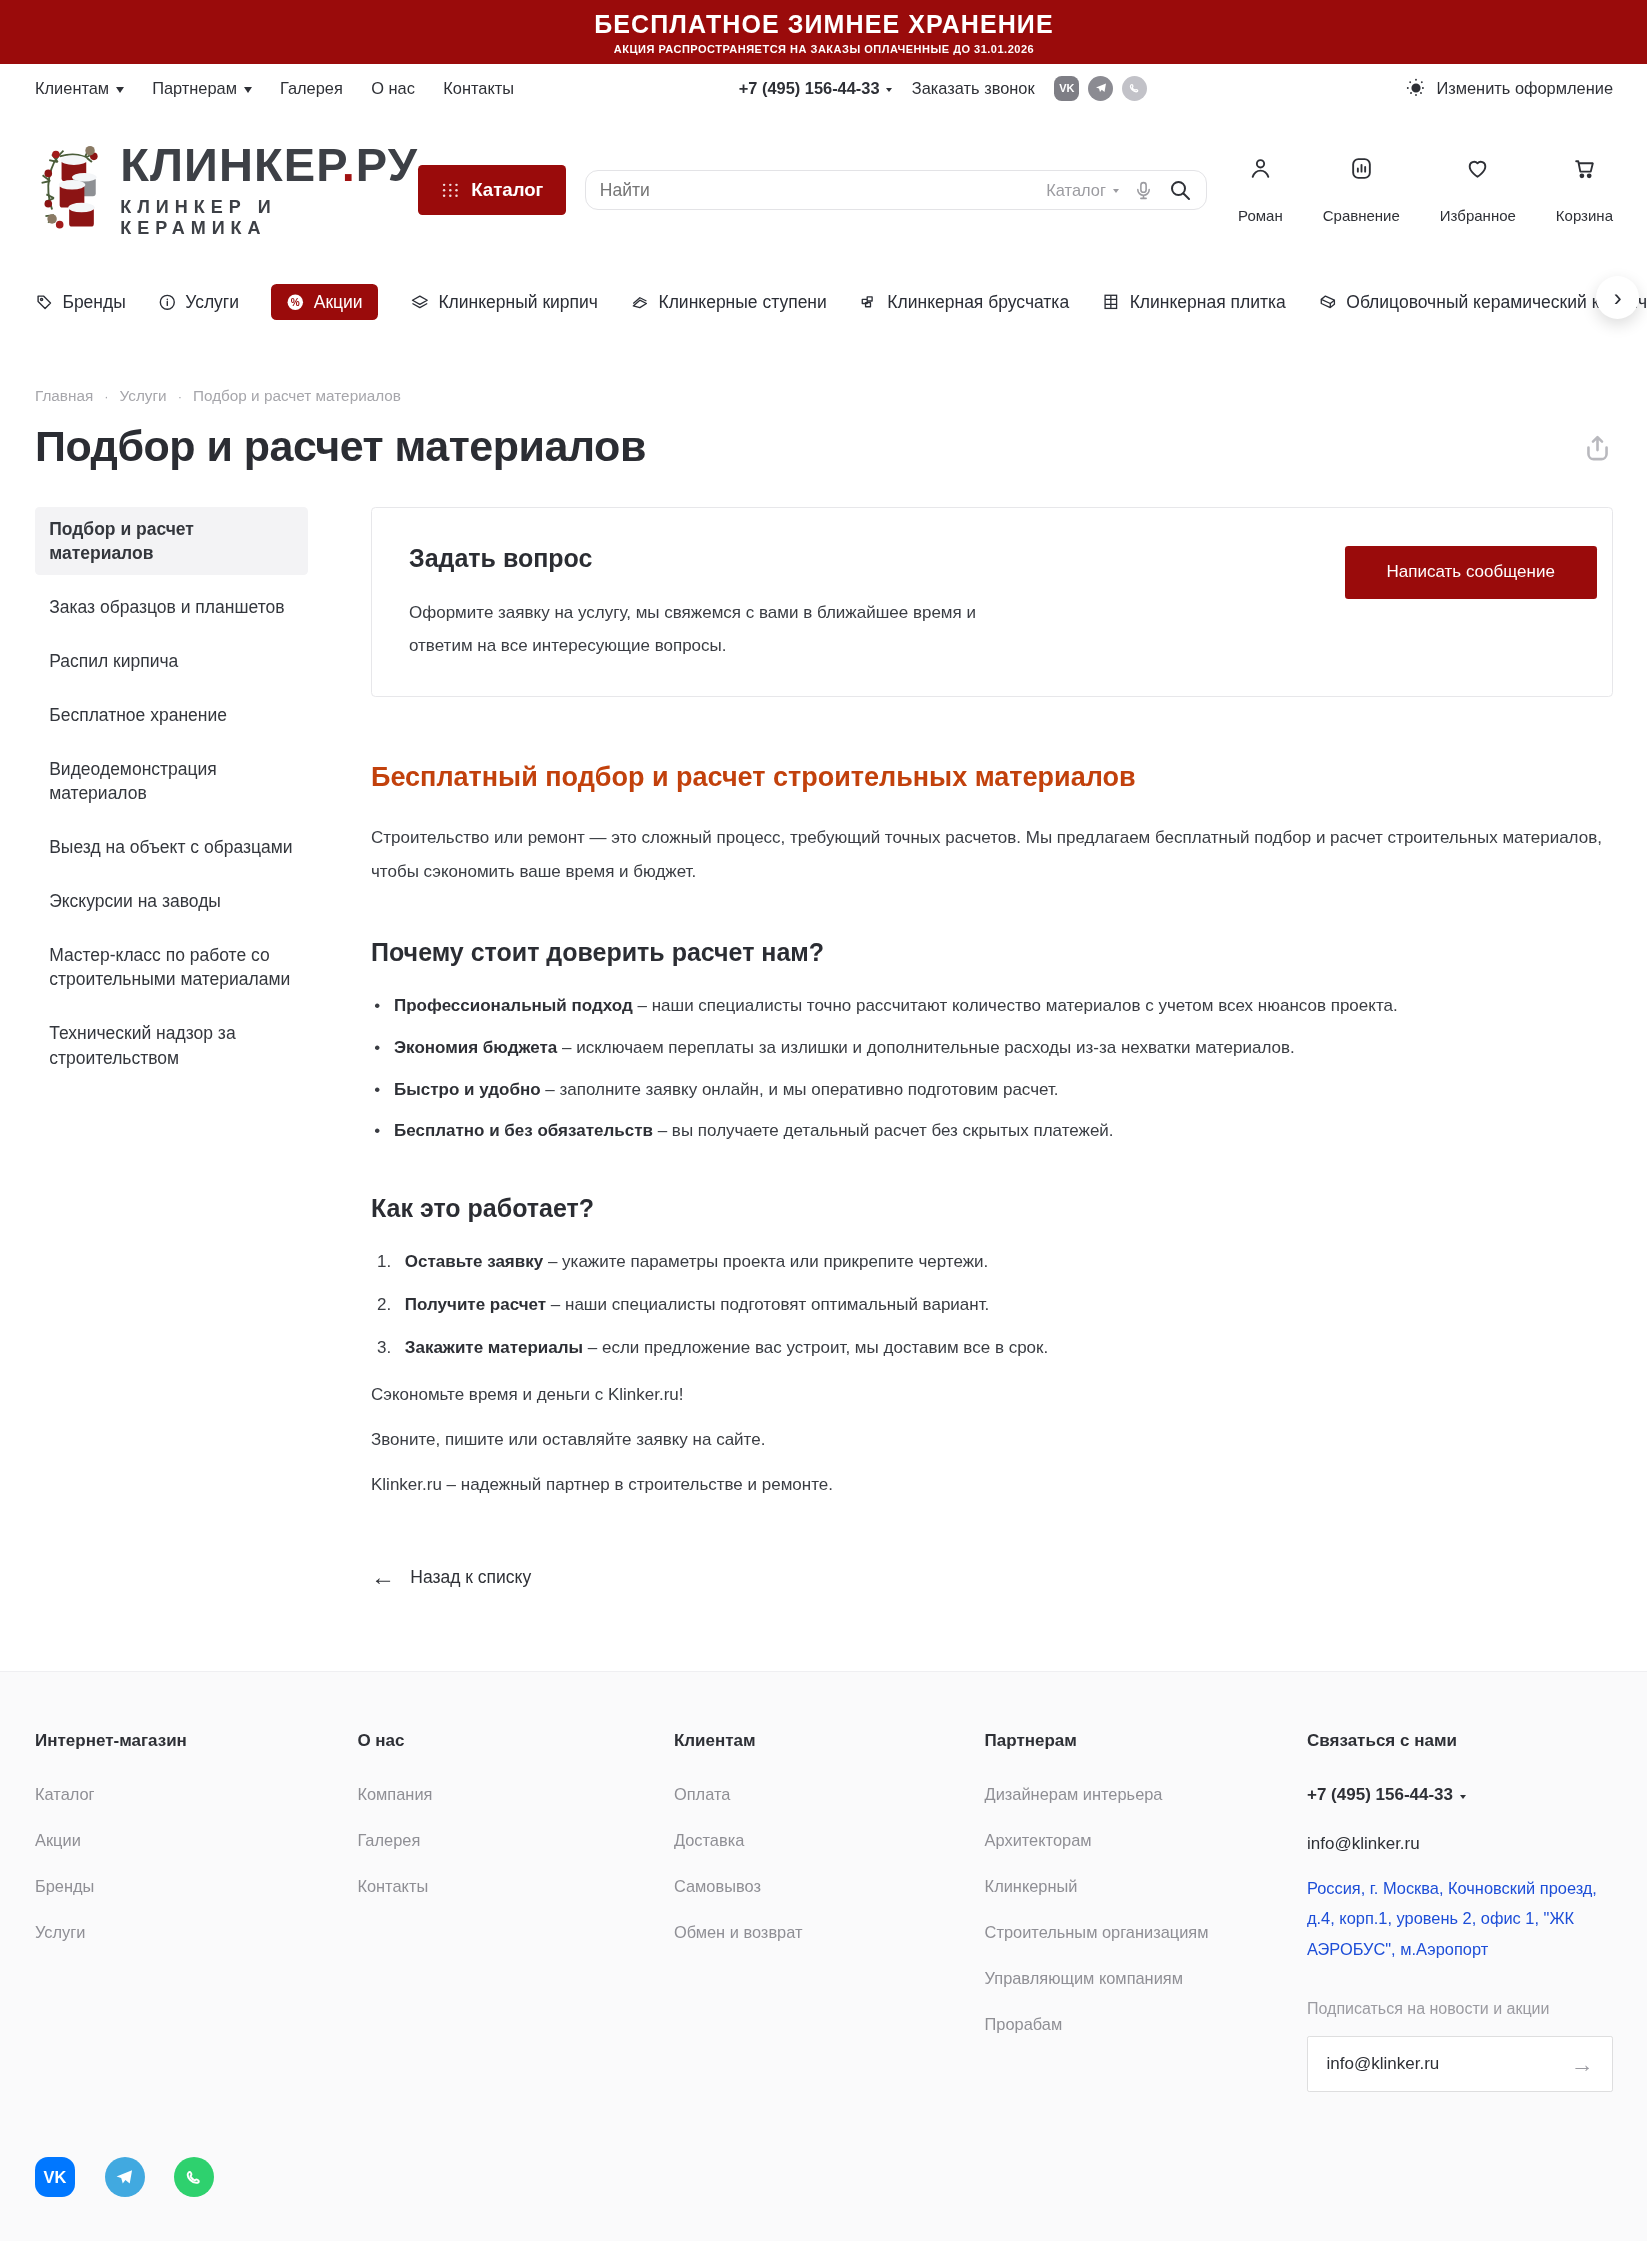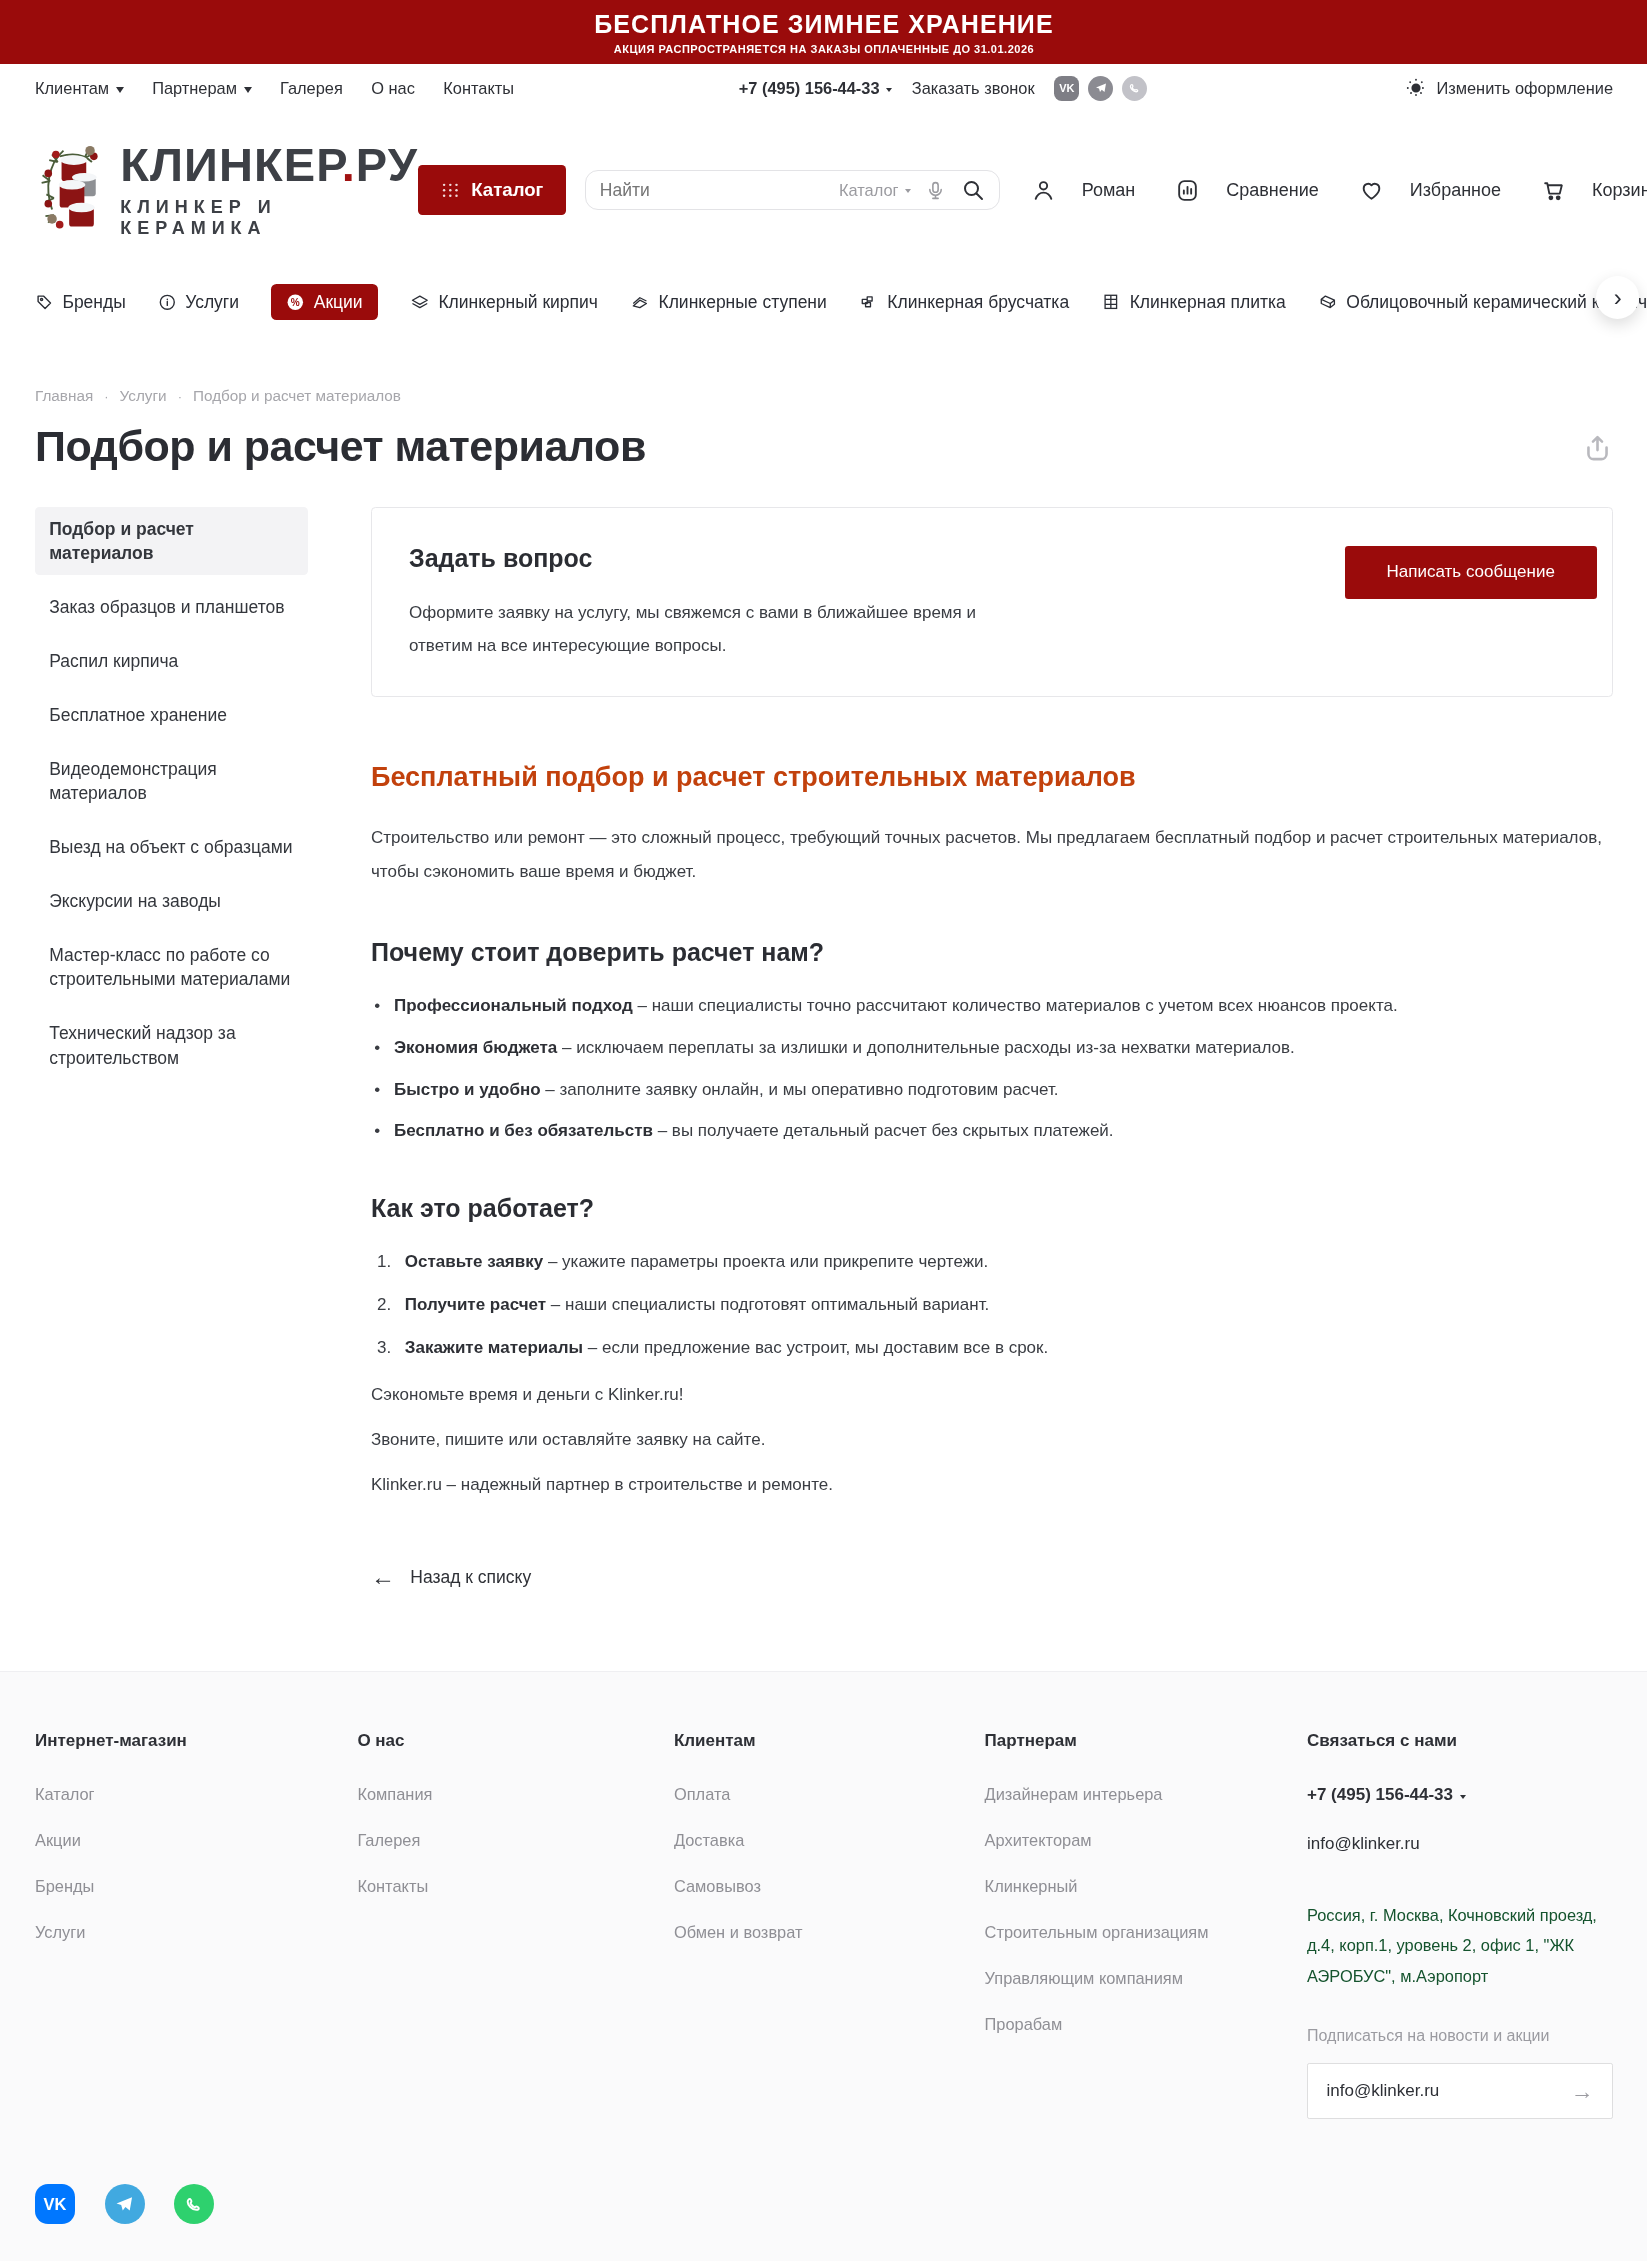--- a/index.html
+++ b/index.html
@@ -36,21 +36,21 @@
   .logo-text { display:flex; flex-direction:column; }
   .logo-title { font-size:47px; font-weight:700; color:#3d4046; letter-spacing:1.1px; line-height:1; }
   .logo-dot { color:#a11212; }
   .logo-sub { font-size:18px; font-weight:700; color:#3d4046; letter-spacing:6px; margin-top:8.8px; }
   .catalog-btn { width:148px; height:50px; flex-shrink:0; background:#9a0b0b; color:#fff; border:none; border-radius:4.4px; display:flex; align-items:center; justify-content:center; gap:12px; font-size:18.6px; font-weight:600; cursor:pointer; }
   .search { flex:1; height:40px; margin-left:18.6px; border:1.1px solid #e3e3e6; border-radius:13px; display:flex; align-items:center; padding:0 14.2px; gap:14.2px; background:#fff; }
   .search-ph { flex:1; font-size:17.5px; color:#a9a9ae; border:none; outline:none; background:transparent; font-family:inherit; }
   .search-cat { display:flex; align-items:center; gap:6.6px; font-size:16.4px; color:#9b9ba0; cursor:pointer; }
   .caret-sm { width:0; height:0; border-left:3.8px solid transparent; border-right:3.8px solid transparent; border-top:4.9px solid #9b9ba0; margin-top:2.2px; }
   .header-actions { display:flex; gap:40px; margin-left:31px; }
-  .h-action { display:flex; flex-direction:row; align-items:center; gap:26px; font-size:18px; color:#2e3036; cursor:pointer; }
+  .h-action { display:flex; flex-direction:column; align-items:center; gap:26px; font-size:15px; color:#2e3036; cursor:pointer; }
 
   
   .catnav { display:flex; align-items:center; gap:32px; padding:5.5px 35px 14.2px; font-size:17.5px; color:#2b2e36; position:relative; }
   .cn-item { display:flex; align-items:center; gap:8.8px; cursor:pointer; white-space:nowrap; }
   .cn-item.sale { background:#9a0b0b; color:#fff; padding:7.7px 15.3px; border-radius:5.5px; }
   .cn-chevron { position:absolute; right:8.8px; top:-2.2px; width:43px; height:43px; border-radius:50%; background:#fff; box-shadow:0 5.5px 16.4px rgba(0,0,0,.14); display:flex; align-items:center; justify-content:center; font-size:24px; color:#2b2e36; cursor:pointer; }
 
   
   .page-wrap { padding:0 35px; }
   .breadcrumb { margin-top:53px; display:flex; align-items:center; gap:11px; font-size:15.3px; color:#a6a6ab; }
@@ -85,21 +85,21 @@
   .back-link { display:flex; align-items:center; gap:15.3px; margin-top:70px; font-size:17.5px; color:#2e3036; cursor:pointer; }
   .back-arrow { font-size:24px; line-height:1; }
 
   
   footer { margin-top:82px; background:#fafafb; border-top:1.1px solid #efeff2; padding:59px 35px 44px; }
   .f-cols { display:grid; grid-template-columns:1.02fr 1fr 0.98fr 1.02fr 306px; column-gap:22px; }
   .f-title { font-size:17px; font-weight:700; color:#2e3036; margin-bottom:34px; }
   .f-link { display:block; font-size:16.4px; color:#8f8f95; margin-bottom:27px; cursor:pointer; }
   .c-phone { font-size:17px; font-weight:700; display:flex; align-items:center; gap:6.6px; }
   .c-email { display:block; margin-top:28.4px; font-size:17px; color:#2e3036; }
-  .c-addr { margin-top:46px; font-size:16.4px; line-height:1.85; color:#14532d; }
+  .c-addr { margin-top:19px; font-size:16.4px; line-height:1.85; color:#1d4ed8; }
   .c-sub-label { margin-top:36px; font-size:16px; color:#9b9ba1; }
   .newsletter { margin-top:18.6px; height:56px; border:1.1px solid #dededf; border-radius:2.2px; background:#fff; display:flex; align-items:center; padding:0 18.6px; }
   .newsletter input { flex:1; border:none; outline:none; font-size:17px; color:#2e3036; font-family:inherit; background:transparent; }
   .nl-arrow { font-size:23px; color:#9b9ba1; cursor:pointer; }
   .socials { display:flex; gap:29.5px; margin-top:65px; }
   .soc { width:40px; height:40px; border-radius:50%; display:flex; align-items:center; justify-content:center; color:#fff; font-size:16.4px; font-weight:700; cursor:pointer; }
   .soc.vk { border-radius:13px; background:#0077ff; }
   .soc.tg { background:#41a9e0; }
   .soc.wa { background:#2ed16e; }
 

